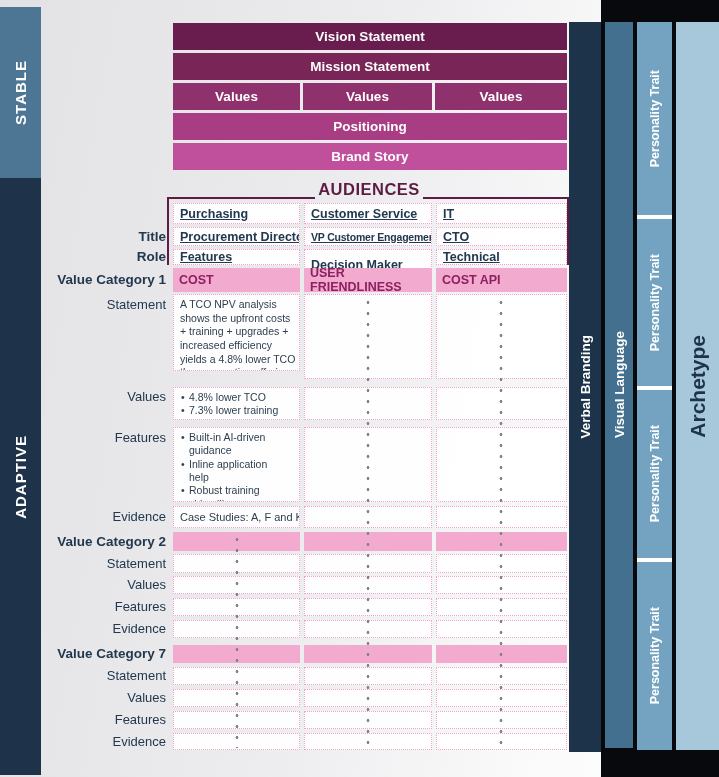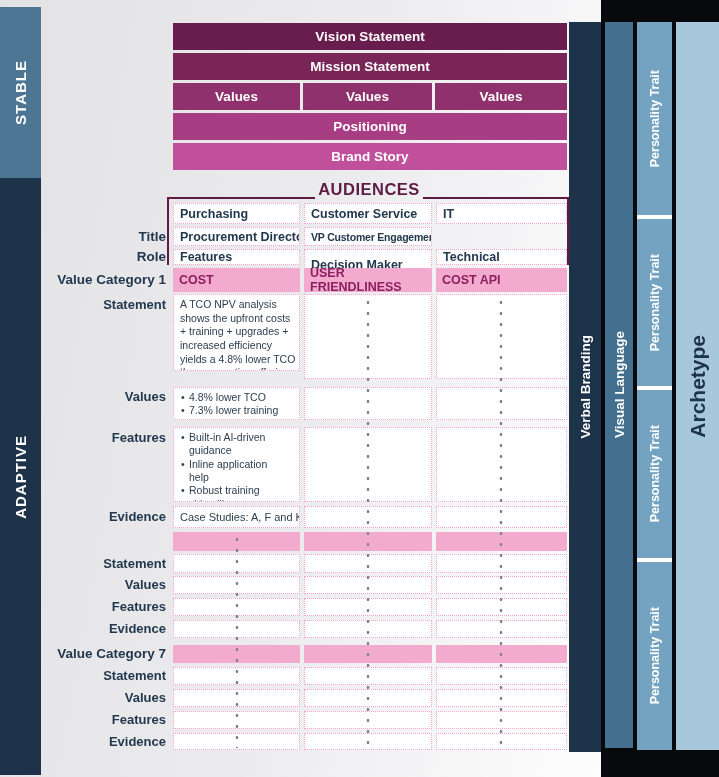--- a/index.html
+++ b/index.html
@@ -26,30 +26,30 @@
         display:flex; align-items:center; justify-content:center; }
 
   
   .maroon-line{ background:#5e1b43; }
   .aud-title{ left:167px; top:180px; width:404px; text-align:center;
         color:#5e1b43; font-size:16.5px; font-weight:bold; letter-spacing:.5px; }
 
   
   .row-label{ left:0; width:166px; text-align:right; color:#22384e; white-space:nowrap; }
   .blbl{ font-weight:bold; font-size:13.5px; }
-  .slbl{ font-weight:bold; font-size:13px; }
+  .slbl{ font-weight:normal; font-size:13px; }
   .cell{ background:rgba(255,255,255,.92); border:1.5px dotted #f0a3cb; z-index:1; overflow:hidden; }
   .c1{ left:173px; width:127px; }
   .c2{ left:304px; width:128px; }
   .c3{ left:436px; width:131px; }
   .pinkcell{ background:#f2aacf; border:none; }
   .cat-header{ color:#8e2060; font-size:12.5px; font-weight:bold; padding-left:6px;
         display:flex; align-items:center; }
   .aud-cell{ color:#22384e; font-size:12.5px; font-weight:bold; padding-left:6px;
-        display:flex; align-items:center; white-space:nowrap; }
+        display:flex; align-items:center; white-space:nowrap;text-decoration:underline; }
   .condensed{ font-size:10.5px; letter-spacing:-.2px; }
   .stmt{ color:#2d3e50; font-size:10.5px; line-height:1.3; padding:3px 3px 3px 6px; }
   .cell-list{ padding:3px 20px 2px 6px; color:#2d3e50; font-size:10.5px; line-height:1.27; }
   .bullet{ position:relative; padding-left:9px; }
   .bullet::before{ content:"\2022"; position:absolute; left:1px; }
   .evid{ color:#2d3e50; font-size:11px; display:flex; align-items:center; padding-left:6px; white-space:nowrap; }
 
   
   .dots{ width:4px; z-index:2;
         background-image:radial-gradient(circle,#83838b 1.3px,rgba(0,0,0,0) 1.6px);
@@ -122,20 +122,23 @@
       <span>IT</span>
     </div>
 
   <div class="abs row-label blbl" style="top:227px;line-height:19px">Title</div>
   <div class="abs cell c1 aud-cell" style="top:227px;height:19px">
       <span>Procurement Director</span>
     </div>
   <div class="abs cell c2 aud-cell condensed" style="top:227px;height:19px">
       <span>VP Customer Engagement</span>
     </div>
+  <div class="abs cell c3 aud-cell" style="top:227px;height:19px">
+      <span>CTO</span>
+    </div>
 
   <div class="abs row-label blbl" style="top:249px;line-height:16px">Role</div>
   <div class="abs cell c1 aud-cell" style="top:249px;height:16px">
       <span>Features</span>
     </div>
   <div class="abs cell c2 aud-cell" style="top:249px;height:32px">
       <span>Decision Maker</span>
     </div>
   <div class="abs cell c3 aud-cell" style="top:249px;height:16px">
       <span>Technical</span>
@@ -180,20 +183,21 @@
   <div class="abs cell c2" style="top:427px;height:75px"></div>
   <div class="abs cell c3" style="top:427px;height:75px"></div>
 
   <div class="abs row-label slbl" style="top:506px;line-height:22px">Evidence</div>
   <div class="abs cell c1 evid" style="top:506px;height:22px">
       <span>Case Studies: A, F and K</span>
     </div>
   <div class="abs cell c2" style="top:506px;height:22px"></div>
   <div class="abs cell c3" style="top:506px;height:22px"></div>
 
+  <div class="abs row-label blbl" style="top:532px;line-height:19px">Value Category 2</div>
   <div class="abs cell c1 pinkcell" style="top:532px;height:19px"></div>
   <div class="abs cell c2 pinkcell" style="top:532px;height:19px"></div>
   <div class="abs cell c3 pinkcell" style="top:532px;height:19px"></div>
 
   <div class="abs row-label slbl" style="top:554px;line-height:19px">Statement</div>
   <div class="abs cell c1" style="top:554px;height:19px"></div>
   <div class="abs cell c2" style="top:554px;height:19px"></div>
   <div class="abs cell c3" style="top:554px;height:19px"></div>
 
   <div class="abs row-label slbl" style="top:576px;line-height:18px">Values</div>

